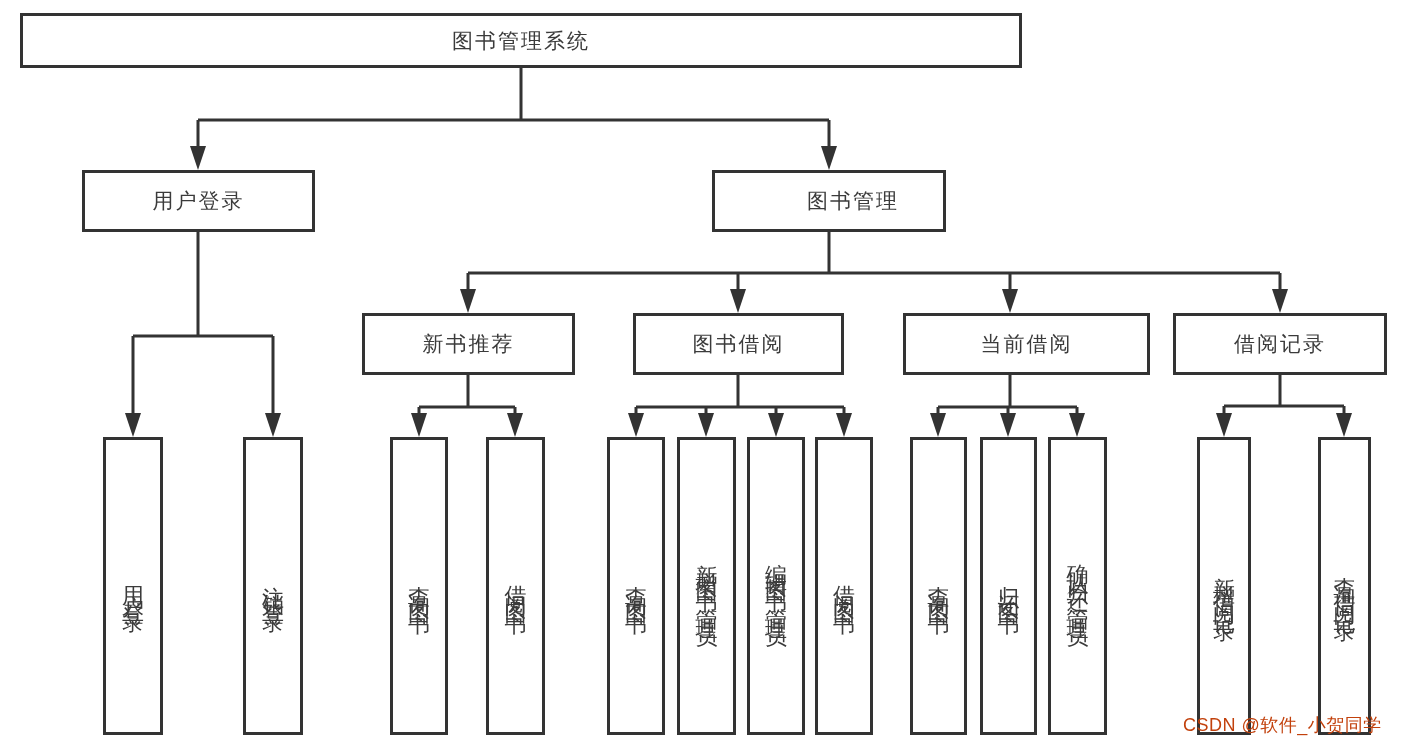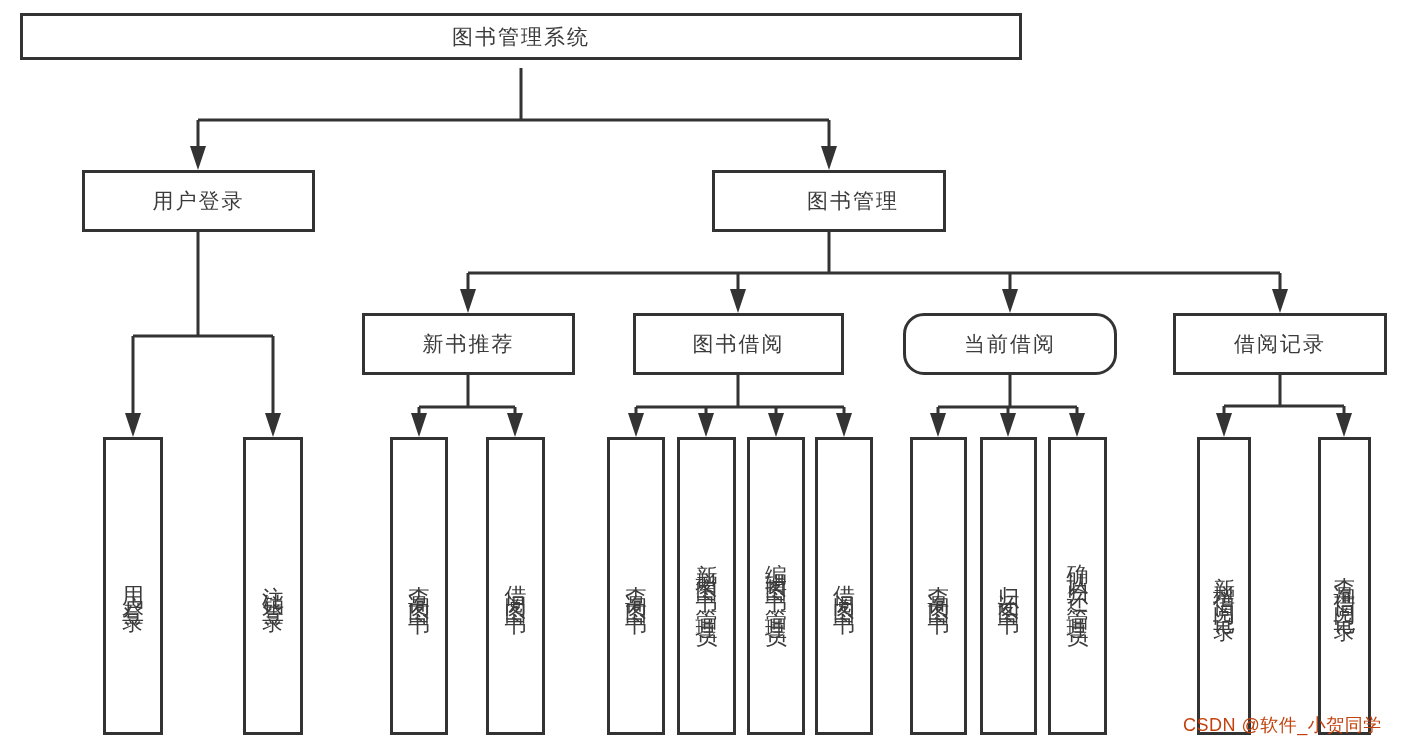--- a/index.html
+++ b/index.html
@@ -102,38 +102,38 @@
 
       <polygon points="930,413 946,413 938,437"></polygon>
       <polygon points="1000,413 1016,413 1008,437"></polygon>
       <polygon points="1069,413 1085,413 1077,437"></polygon>
 
       <polygon points="1216,413 1232,413 1224,437"></polygon>
       <polygon points="1336,413 1352,413 1344,437"></polygon>
     </g>
   </svg>
 
-  <div class="node" style="left:20px; top:13px; width:1002px; height:47px;">
+  <div class="node" style="left:20px; top:13px; width:1002px; height:55px;">
     <span class="hlabel">图书管理系统</span>
   </div>
 
   <div class="node" style="left:82px; top:170px; width:233px; height:62px;">
     <span class="hlabel">用户登录</span>
   </div>
   <div class="node" style="left:712px; top:170px; width:234px; height:62px;padding-left:48px;">
     <span class="hlabel">图书管理</span>
   </div>
 
   <div class="node" style="left:362px; top:313px; width:213px; height:62px;">
     <span class="hlabel">新书推荐</span>
   </div>
   <div class="node" style="left:633px; top:313px; width:211px; height:62px;">
     <span class="hlabel">图书借阅</span>
   </div>
-  <div class="node" style="left:903px; top:313px; width:214px; height:62px;border-radius:21px;">
+  <div class="node" style="left:903px; top:313px; width:247px; height:62px;">
     <span class="hlabel">当前借阅</span>
   </div>
   <div class="node" style="left:1173px; top:313px; width:214px; height:62px;">
     <span class="hlabel">借阅记录</span>
   </div>
 
   <div class="node" style="left:103px; top:437px; width:60px; height:298px;">
     <span class="vlabel">用户登录</span>
   </div>
   <div class="node" style="left:243px; top:437px; width:60px; height:298px;">

